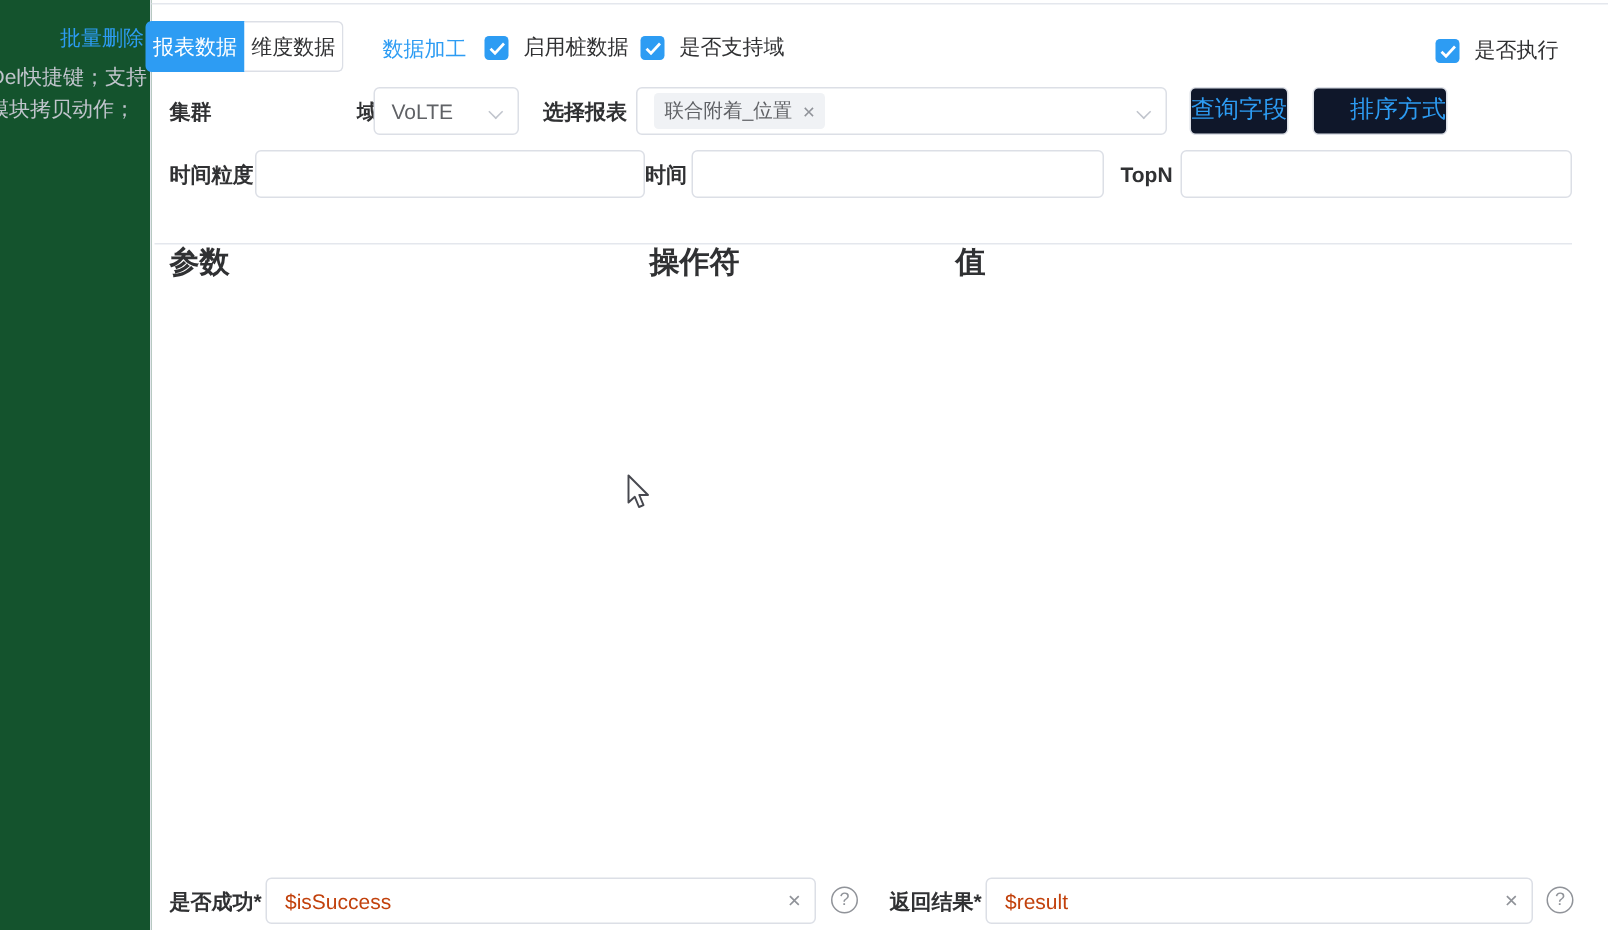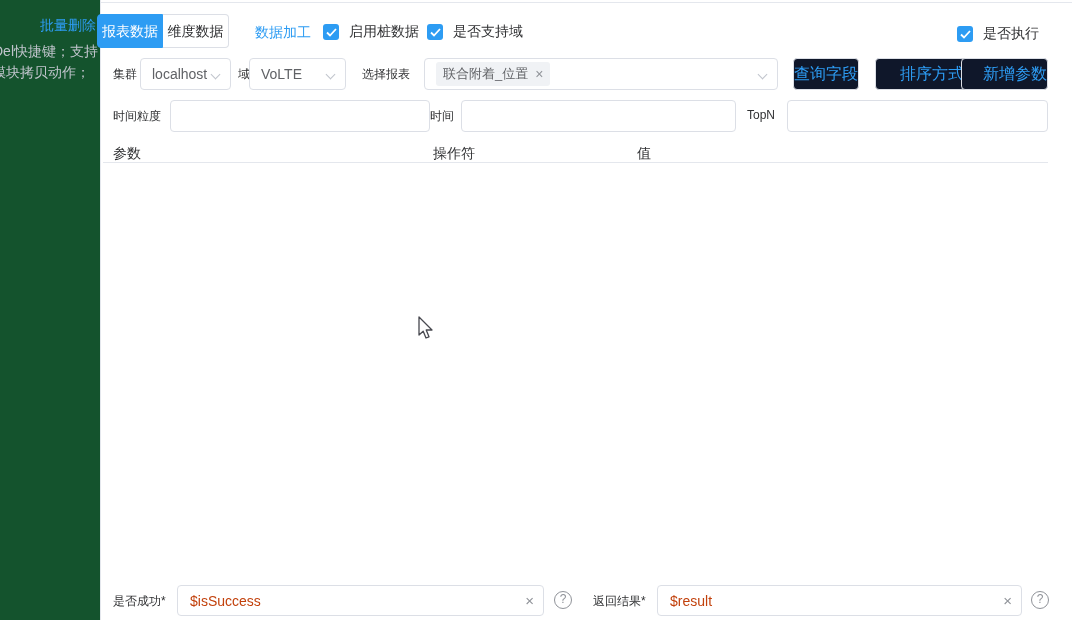--- a/index.html
+++ b/index.html
@@ -30,21 +30,21 @@
 
   .text-link { position:absolute; color:#2d9cf3; font-size:14px; cursor:pointer; }
 
   
   .check-wrap { position:absolute; display:flex; align-items:center; }
   .checkbox { width:16px; height:16px; background:#2d9cf3; border-radius:3px;
     display:inline-flex; align-items:center; justify-content:center; cursor:pointer; flex:none; }
   .check-label { margin-left:10px; font-size:14px; color:#303133; white-space:nowrap; }
 
   
-  .flabel { position:absolute; font-size:12px; font-weight:normal; color:#303133; white-space:nowrap; }
+  .flabel { position:absolute; font-size:14px; font-weight:bold; color:#303133; white-space:nowrap; }
 
   
   .select { position:absolute; height:32px; border:1px solid #dcdfe6; border-radius:4px;
     background:#fff; display:flex; align-items:center; padding:0 26px 0 11px; cursor:pointer; }
   .select .sel-text { font-size:14px; color:#606266; }
   .chevron { position:absolute; right:11px; top:12px; width:7px; height:7px;
     border-right:1.4px solid #c0c4cc; border-bottom:1.4px solid #c0c4cc;
     transform:rotate(45deg); }
   .tag { display:inline-flex; align-items:center; background:#f0f2f5; border-radius:3px;
     height:24px; padding:0 7px; font-size:13px; color:#606266; white-space:nowrap; }
@@ -58,21 +58,21 @@
   
   .input-box { position:absolute; height:32px; border:1px solid #dcdfe6; border-radius:4px;
     background:#fff; }
   .input-box input { width:100%; height:100%; border:none; outline:none; background:transparent;
     font-size:14px; color:#c2410c; padding:0 26px 0 12px;
     font-family:"Liberation Sans","DejaVu Sans",sans-serif; }
   .clear-x { position:absolute; right:9px; top:6px; color:#909399; font-size:15px;
     cursor:pointer; line-height:18px; }
 
   
-  .th { position:absolute; font-size:14px; font-weight:normal; color:#303133; }
+  .th { position:absolute; font-size:20px; font-weight:bold; color:#303133;margin-top:16px; }
   .header-line { position:absolute; left:103px; top:162px; width:945px;
     border-top:1px solid #e4e7ed; }
 
   
   .help { position:absolute; width:18px; height:18px; border:1.3px solid #909399;
     border-radius:50%; color:#909399; font-size:12px; text-align:center; line-height:15px;
     cursor:pointer; }
 
   .cursor-svg { position:absolute; left:417px; top:316px; }
 </style>
@@ -117,43 +117,38 @@
   <div class="check-wrap" style="left:957px; top:25px;">
     <span class="checkbox">
       <svg width="11" height="9" viewBox="0 0 11 9">
         <polyline points="1,4.5 4,7.5 10,1" fill="none" stroke="#fff" stroke-width="1.8"></polyline>
       </svg>
     </span>
     <span class="check-label">是否执行</span>
   </div>
 
   <div class="flabel" style="left:113px; top:66px;">集群</div>
-  <div class="select" style="left:140px; top:58px; width:91px;">
-    <span class="sel-text">localhost</span>
-    <span class="chevron"></span>
-  </div>
 
   <div class="flabel" style="left:238px; top:66px;">域</div>
   <div class="select" style="left:249px; top:58px; width:97px;">
     <span class="sel-text">VoLTE</span>
     <span class="chevron"></span>
   </div>
 
   <div class="flabel" style="left:362px; top:66px;">选择报表</div>
   <div class="select" style="left:424px; top:58px; width:354px; ">
     <span class="tag">
       <span>联合附着_位置</span>
       <span class="tag-close">×</span>
     </span>
     <span class="chevron"></span>
   </div>
 
   <div class="btn" style="left:793px; top:58px; width:66px;">查询字段</div>
   <div class="btn" style="left:875px; top:58px; width:90px;">排序方式</div>
-  <div class="btn" style="left:961px; top:58px; width:87px;">新增参数</div>
 
   <div class="flabel" style="left:113px; top:108px;">时间粒度</div>
   <div class="input-box" style="left:170px; top:100px; width:260px;">
     <input value="" style="">
   </div>
 
   <div class="flabel" style="left:430px; top:108px;">时间</div>
   <div class="input-box" style="left:461px; top:100px; width:275px;">
     <input value="" style="">
   </div>

